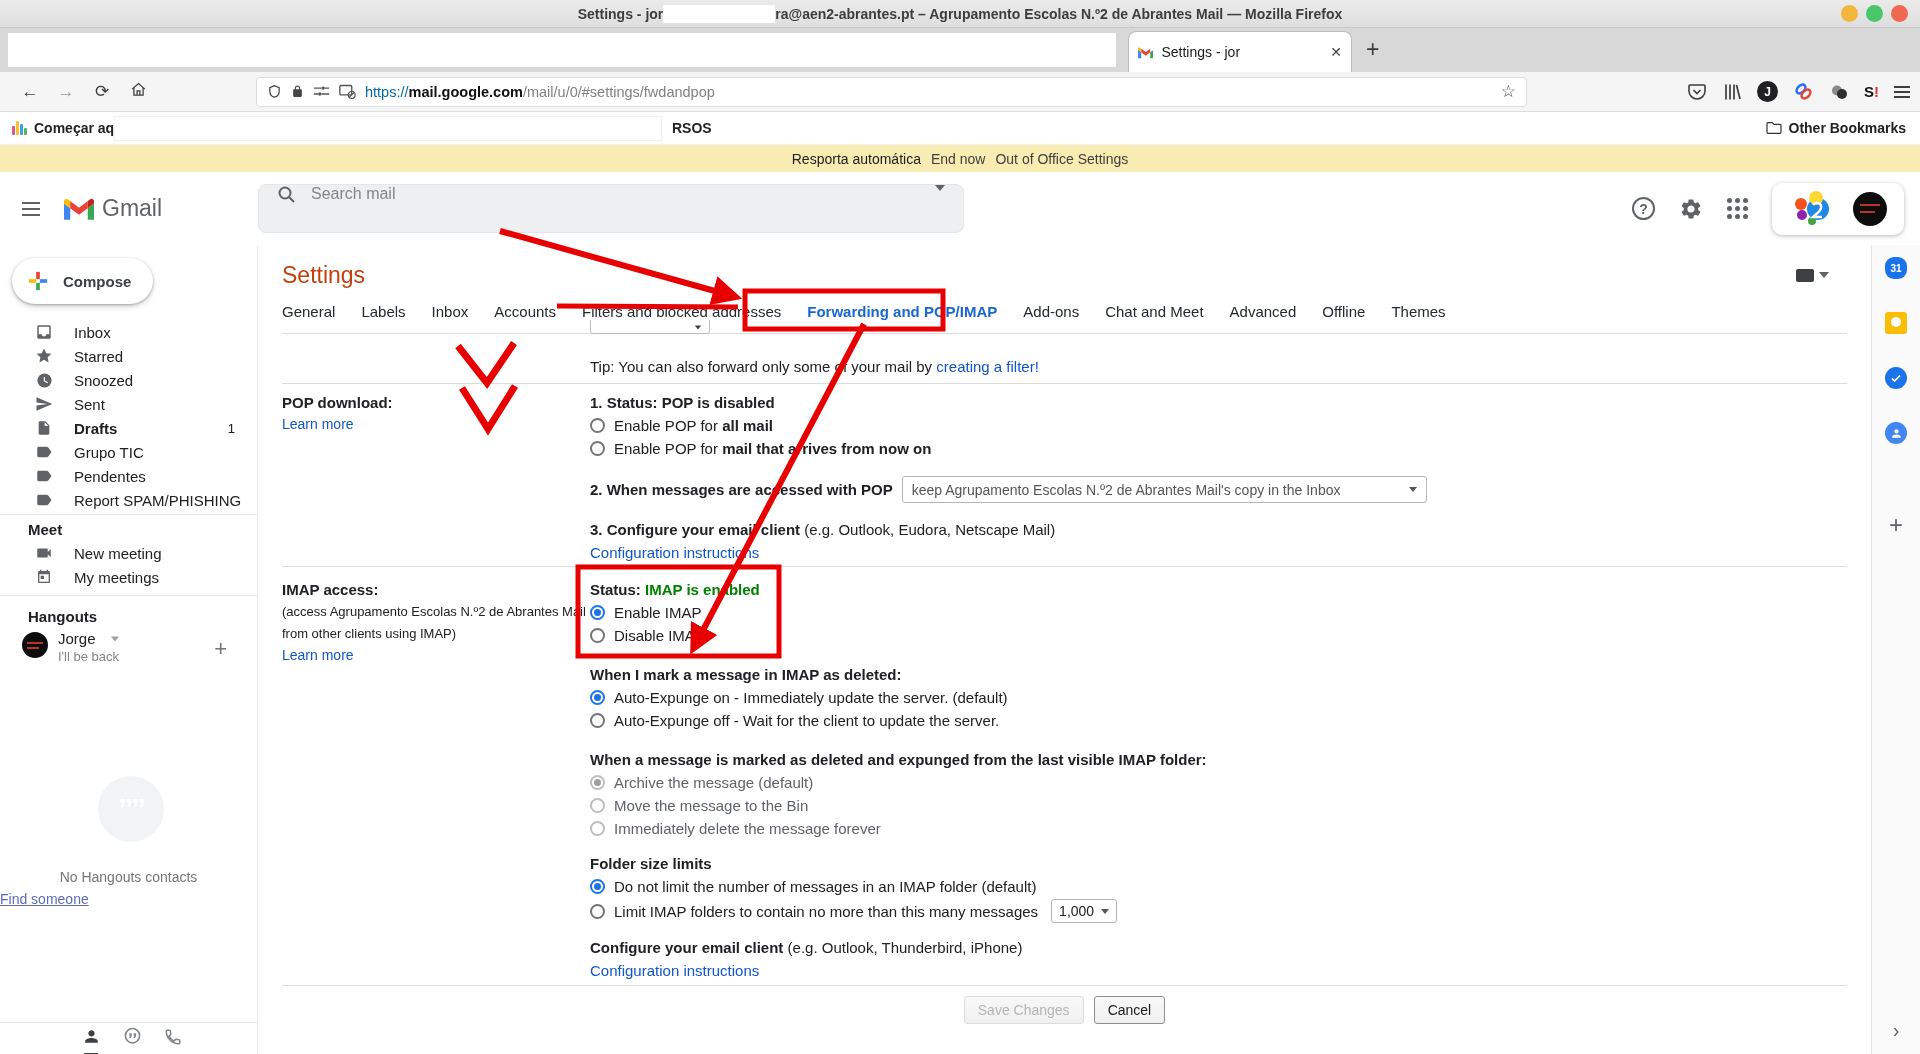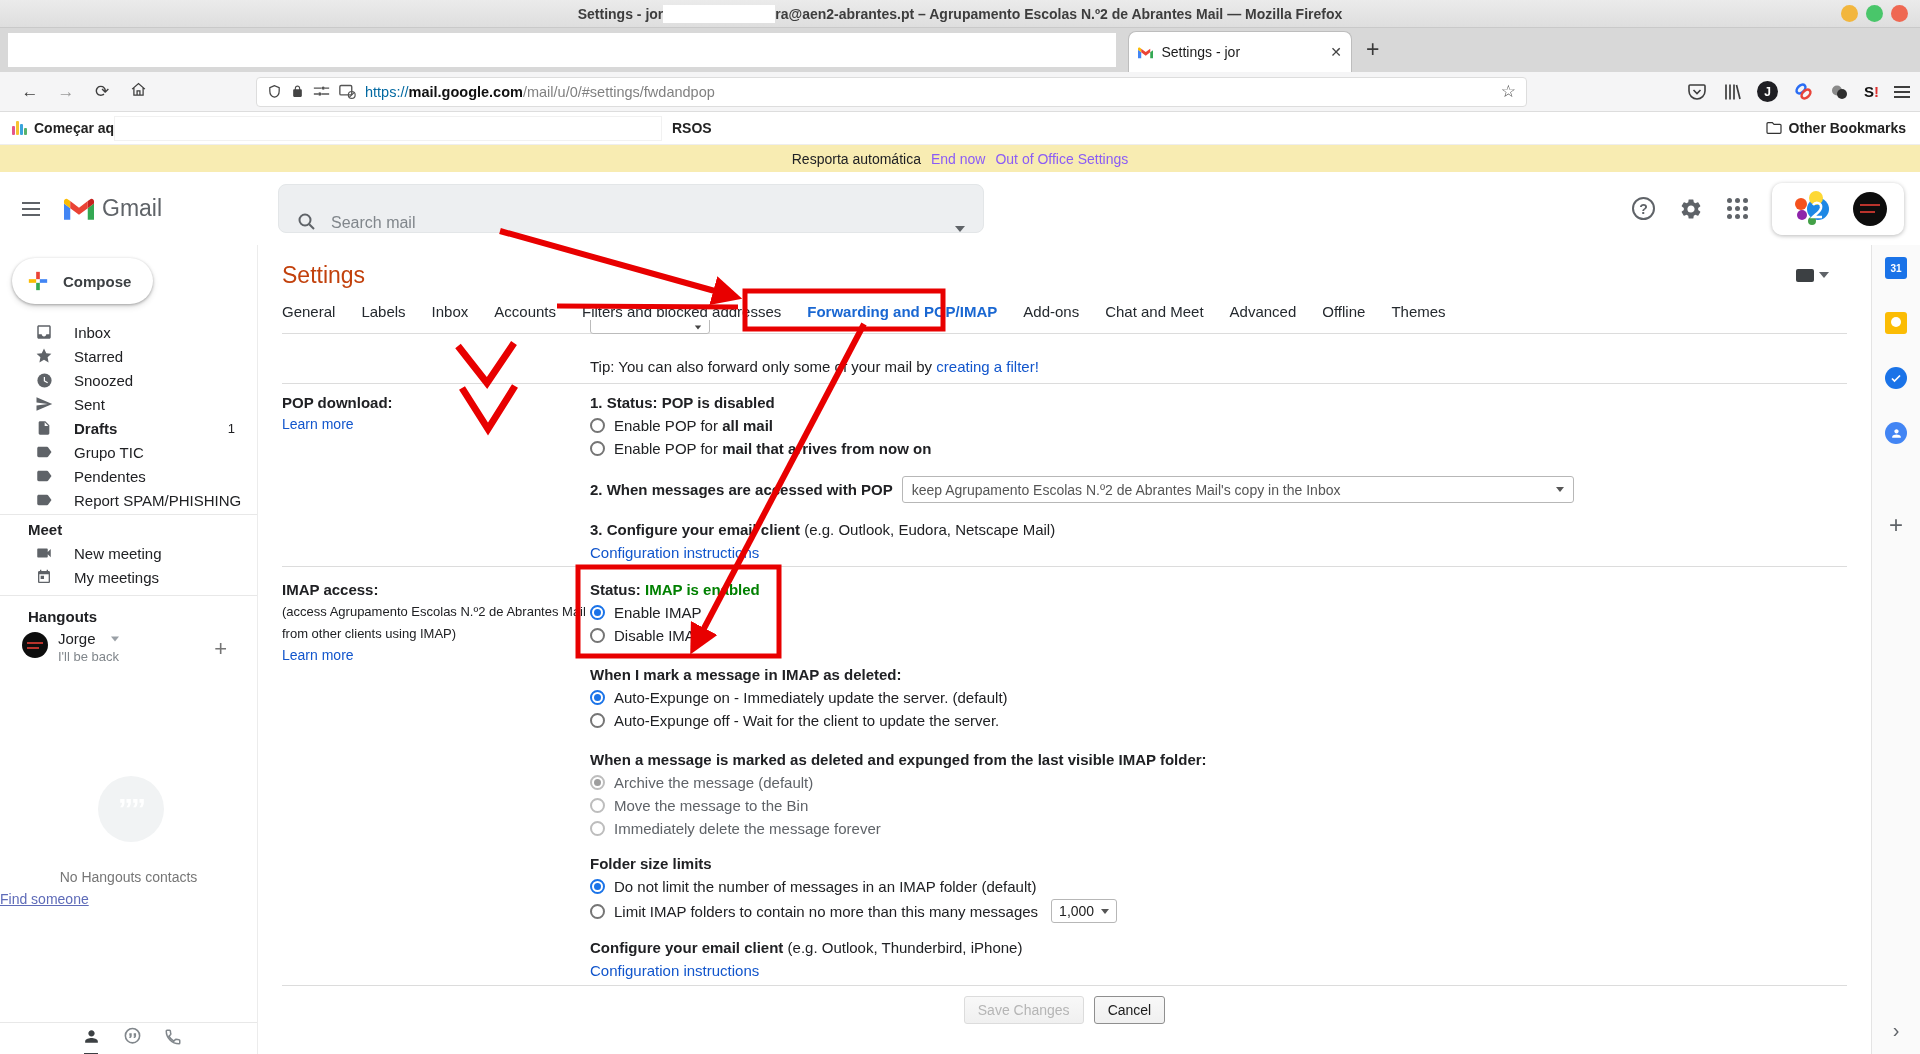--- a/index.html
+++ b/index.html
@@ -36,29 +36,29 @@
 
 .bookmarks { height:33px; background:#fff; border-bottom:1px solid #eee; display:flex; align-items:center; padding:0 12px; position:relative; }
 .bm-start { display:flex; align-items:center; gap:7px; font-size:14px; font-weight:700; color:#222; }
 .bm-pin { display:flex; align-items:flex-end; gap:1px; height:14px; }
 .bm-pin span { width:3px; border-radius:1px; }
 .bm-redact { position:absolute; left:114px; top:4px; width:548px; height:25px; background:#fff; border:1px solid #f1f1f1; }
 .bm-rsos { position:absolute; left:672px; font-size:14px; font-weight:700; color:#222; }
 .bm-other { position:absolute; right:14px; display:flex; align-items:center; gap:7px; font-size:14px; font-weight:700; color:#222; }
 
 .banner { height:27px; background:#f8ecb2; display:flex; align-items:center; justify-content:center; gap:10px; font-size:14px; color:#202124; }
-.banner .blink { color:#8b5cf6; }
+.banner .blink { color:#404040; }
 
 
 .gheader { height:73px; background:#fff; display:flex; align-items:center; position:relative; }
 .gburger { margin-left:22px; }
 .gburger span { display:block; width:18px; height:2px; background:#5f6368; margin:4px 0; }
 .glogo { display:flex; align-items:center; gap:8px; margin-left:24px; }
 .glogo-text { font-size:23px; color:#5f6368; }
-.gsearch { position:absolute; left:258px; top:12px; width:706px; height:49px; background:#edeff1; border:1px solid #e3e6e8; border-radius:8px; display:flex; align-items:flex-end; padding:0 18px; gap:14px;margin-left:20px; }
+.gsearch { position:absolute; left:258px; top:12px; width:706px; height:49px; background:#edeff1; border:1px solid #e3e6e8; border-radius:8px; display:flex; align-items:flex-start; padding:0 18px; gap:14px; }
 .gsearch input { flex:1; border:none; background:transparent; font-size:16px; color:#202124; outline:none; font-family:inherit; }
 .gsearch input::placeholder { color:#80868b; }
 .tri-dn { width:0; height:0; border-left:5px solid transparent; border-right:5px solid transparent; border-top:6px solid #5f6368; }
 .hdr-right { position:absolute; right:16px; top:0; height:100%; display:flex; align-items:center; gap:24px; }
 .help-circ { width:23px; height:23px; border:2px solid #5f6368; border-radius:50%; color:#5f6368; font-size:14px; font-weight:700; display:grid; place-items:center; }
 .apps-grid { display:grid; grid-template-columns:repeat(3,5px); grid-gap:3px; }
 .apps-grid span { width:5px; height:5px; border-radius:50%; background:#5f6368; }
 .org-pill { width:132px; height:52px; background:#fff; border-radius:10px; box-shadow:0 1px 4px rgba(0,0,0,.28); display:flex; align-items:center; justify-content:space-around; padding:0 8px; }
 .avatar-dark { width:34px; height:34px; border-radius:50%; background:#0d0d0d; position:relative; overflow:hidden; }
 .avatar-dark::before, .avatar-dark::after { content:""; position:absolute; left:20%; width:60%; height:2px; background:#b8332c; }
@@ -113,36 +113,36 @@
 .h15 { font-size:15px; font-weight:700; height:21px; line-height:21px; white-space:nowrap; }
 .learn { font-size:14px; margin-top:3px; }
 .lbl-sub { font-size:13px; line-height:20px; margin-top:2px; white-space:nowrap; }
 .ropt { display:flex; align-items:center; gap:9px; margin-top:2px; height:21px; font-size:15px; }
 .radio { width:15px; height:15px; border:2px solid #757575; border-radius:50%; flex:none; position:relative; background:#fff; }
 .radio.sel { border-color:#1a73e8; }
 .radio.sel::after { content:""; position:absolute; inset:2px; border-radius:50%; background:#1a73e8; }
 .radio.dis { border-color:#bdbdbd; }
 .radio.dis.sel::after { background:#9e9e9e; }
 .when-row { display:flex; align-items:center; gap:9px; margin-top:17px; font-size:15px; }
-.gselect { width:672px; height:27px; border:1px solid #b7b7b7; border-radius:3px; background:#fff; display:flex; align-items:center; justify-content:space-between; padding:0 9px; font-size:14px; color:#555; }
+.gselect { width:525px; height:27px; border:1px solid #b7b7b7; border-radius:3px; background:#fff; display:flex; align-items:center; justify-content:space-between; padding:0 9px; font-size:14px; color:#555; }
 .sel-car { width:0; height:0; border-left:4px solid transparent; border-right:4px solid transparent; border-top:5px solid #555; }
 .cfg-row { margin-top:18px; font-size:15px; height:21px; }
 .cfg-link { margin-top:2px; font-size:15px; }
 .mini-select { width:66px; height:24px; border:1px solid #b7b7b7; border-radius:3px; background:#fff; display:inline-flex; align-items:center; justify-content:space-between; padding:0 7px; font-size:14px; color:#222; margin-left:4px; }
 .mt18 { margin-top:18px; } .mt14 { margin-top:14px; } .mt16 { margin-top:16px; }
 .green { color:#008000; }
 .btnrow { display:flex; justify-content:center; gap:10px; margin-top:10px; }
 .btn { height:28px; padding:0 13px; font-size:14px; border-radius:3px; font-family:inherit; background:linear-gradient(#f8f8f8,#f0f0f0); }
 .btn.save { border:1px solid #dcdcdc; color:#b5b5b5; }
 .btn.cancel { border:1px solid #8f8f8f; color:#1b1b1b; font-weight:400; }
 
 
 .spanel { width:49px; flex:none; border-left:1px solid #e4e4e4; background:#fafafa; display:flex; flex-direction:column; align-items:center; padding-top:12px; gap:33px; }
 .sp-ico { width:22px; height:22px; flex:none; }
-.sp-cal { background:#1a73e8; color:#fff; border-radius:3px; font-size:10px; font-weight:700; display:grid; place-items:center; }
+.sp-cal { background:#1a73e8; color:#fff; border-radius:9px; font-size:10px; font-weight:700; display:grid; place-items:center; }
 .sp-keep { background:#fbbc04; border-radius:3px; position:relative; }
 .sp-keep::after { content:""; position:absolute; left:6px; top:5px; width:10px; height:10px; border-radius:50%; background:#fff; }
 .sp-tasks { background:#1a73e8; border-radius:50%; display:grid; place-items:center; }
 .sp-contacts { background:#4285f4; border-radius:50%; display:grid; place-items:center; }
 .sp-plus { margin-top:36px; font-size:24px; color:#5f6368; line-height:1; }
 .sp-chev { margin-top:auto; margin-bottom:12px; font-size:20px; color:#5f6368; }
 
 
 .annot { position:absolute; inset:0; z-index:60; pointer-events:none; }
 </style>

